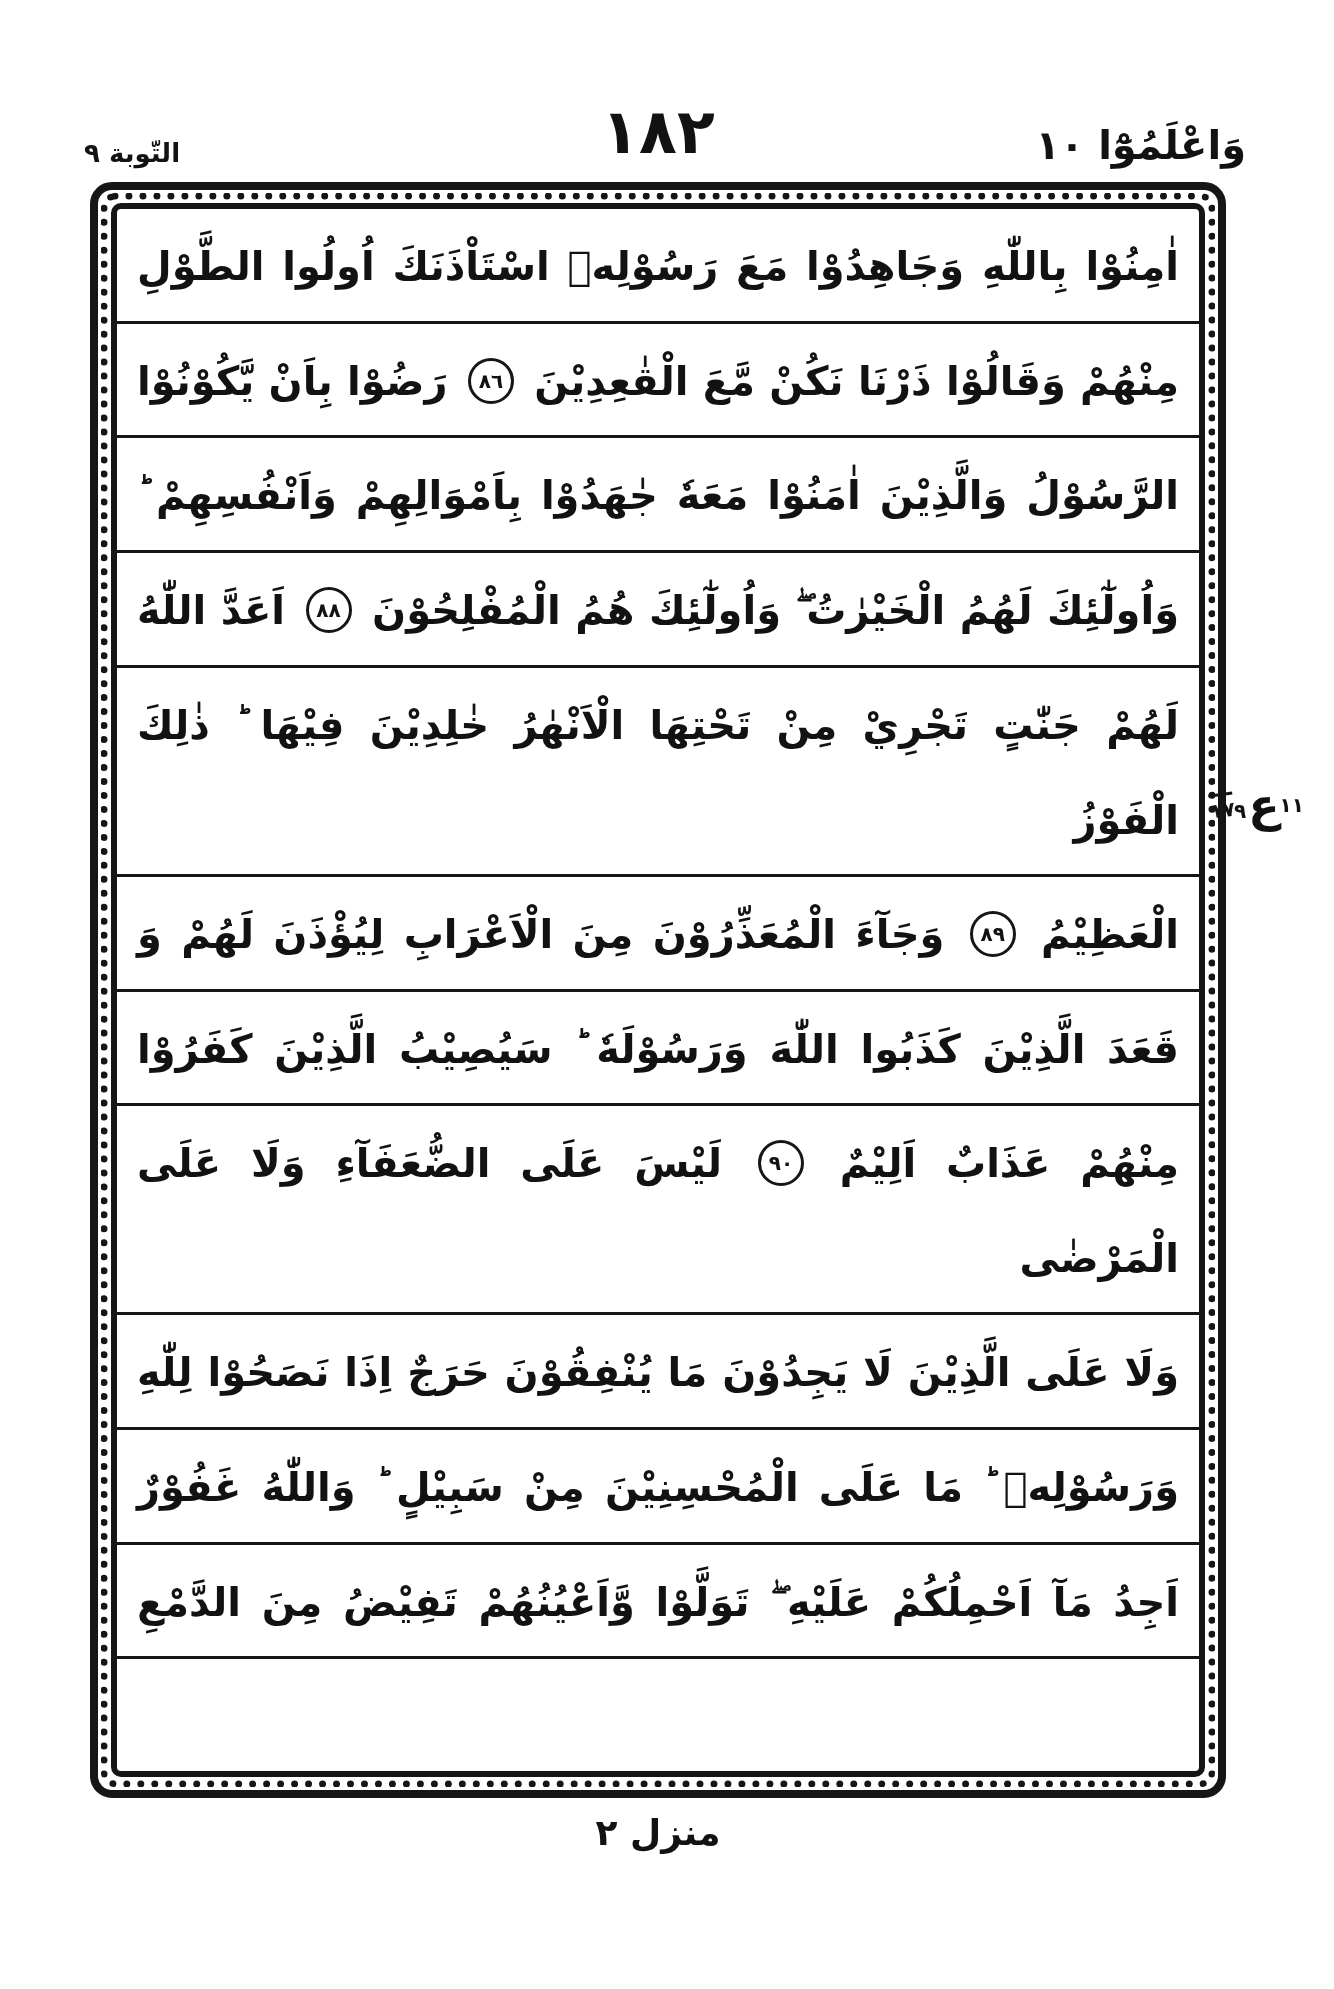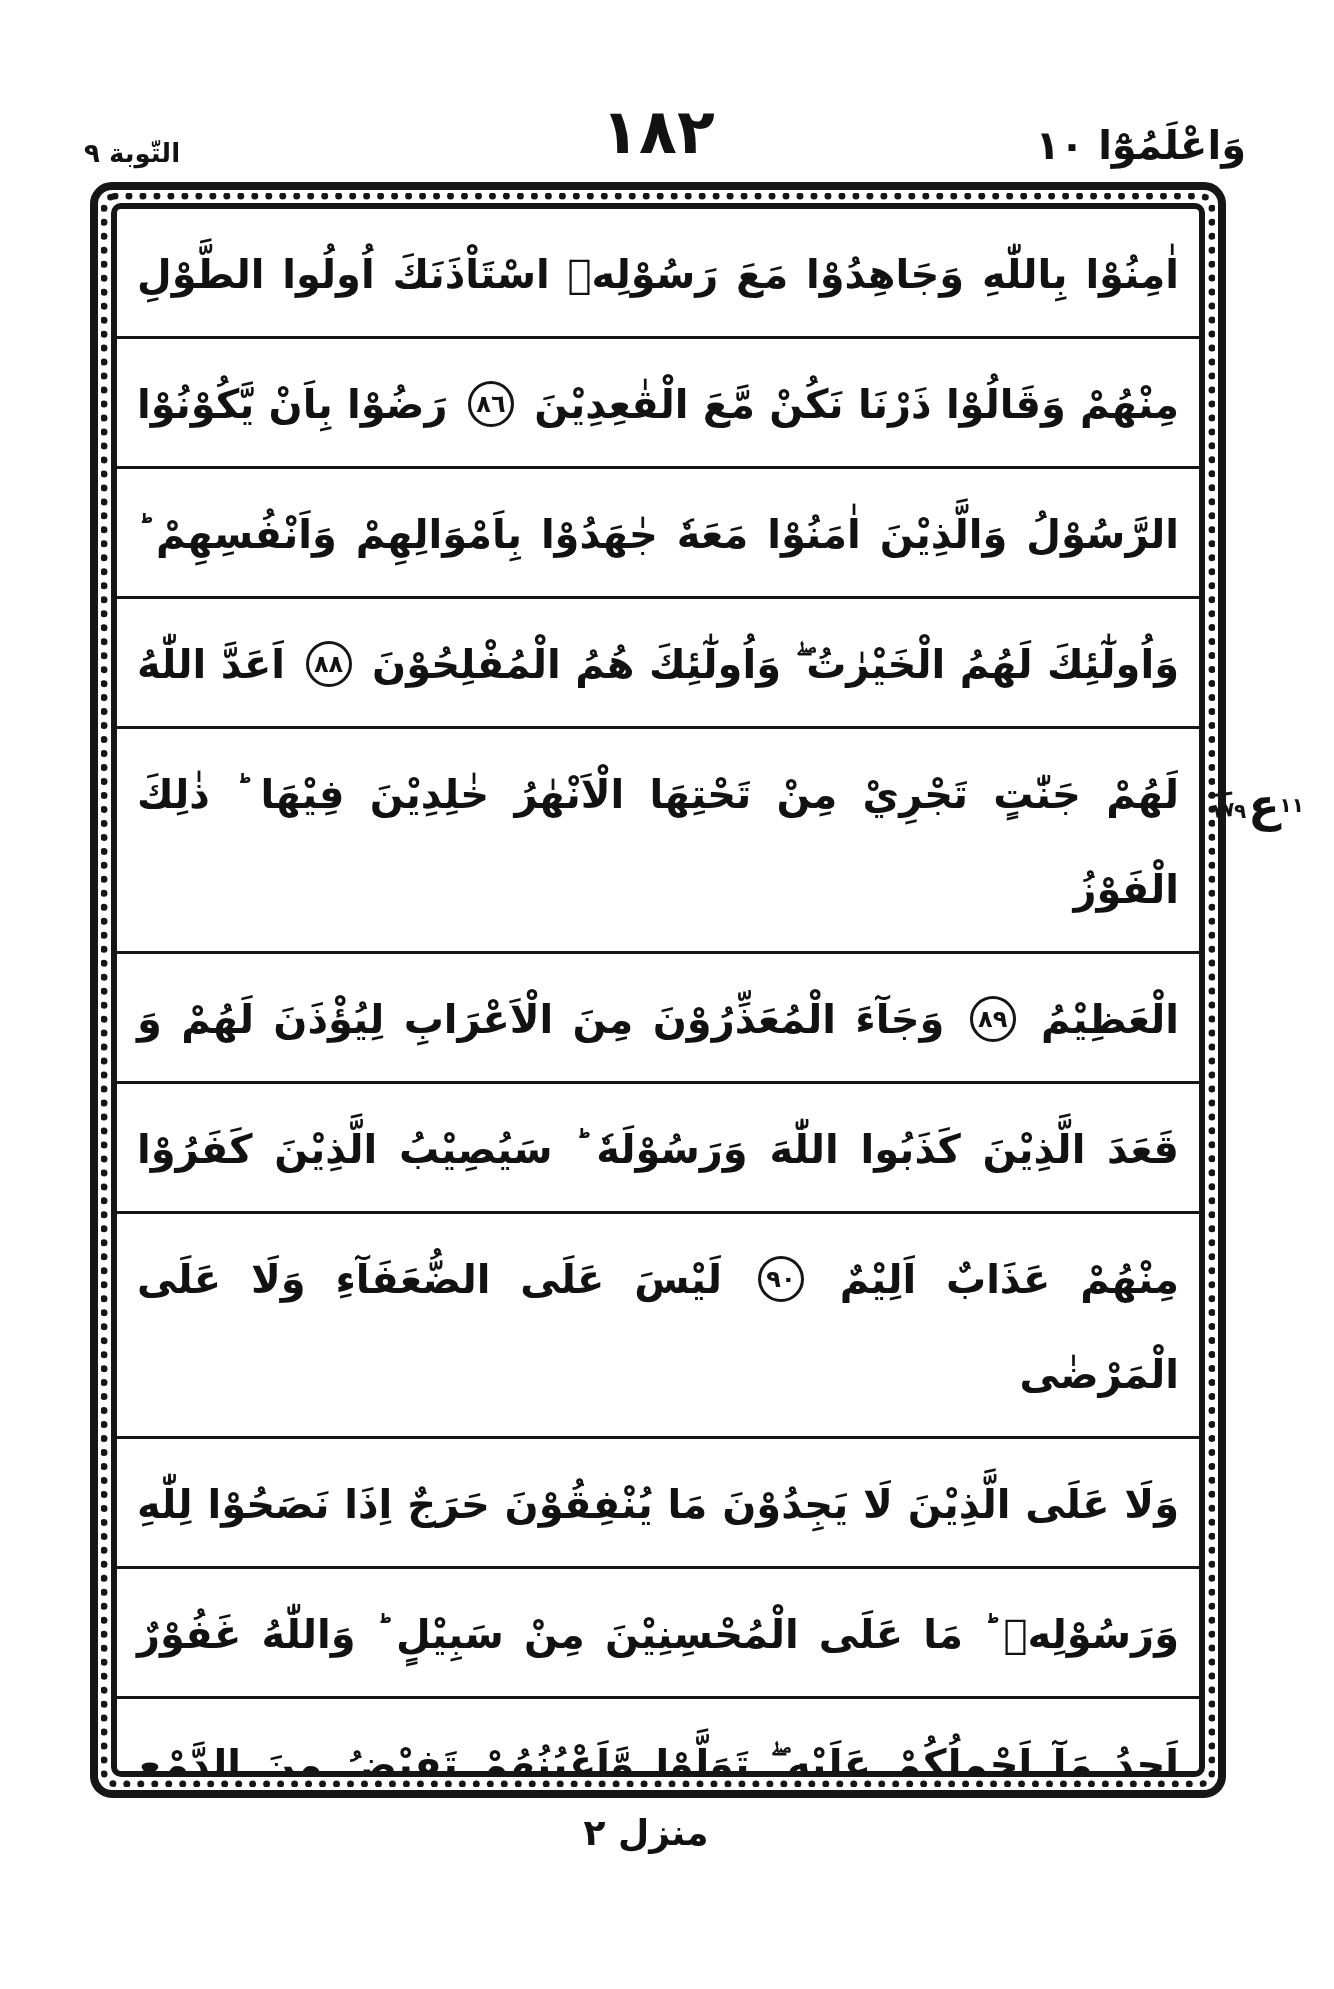--- a/index.html
+++ b/index.html
@@ -30,48 +30,48 @@
     width:100%; height:100%;
     border:6px solid #161616; border-radius:10px;
     display:flex; flex-direction:column; overflow:hidden; background:#fff;
   }
   
   .line {
     flex:1 1 0;
     border-bottom:3px solid #161616;
     direction:rtl;
     text-align:justify; text-align-last:justify; text-justify:inter-word;
-    padding:16px 20px;
+    padding:8px 20px;
     font-size:40px; font-weight:bold;
     line-height:92px;
     display:block; overflow:visible;
   }
   .line:last-child { border-bottom:none; }
   .txt { vertical-align:middle; }
   .ayah-circle {
     display:inline-block; width:46px; height:46px;
     border:3px solid #161616; border-radius:50%;
-    font-size:24px; font-weight:bold; line-height:40px;
+    font-size:20px; font-weight:bold; line-height:40px;
     text-align:center; text-align-last:center;
     vertical-align:middle; margin:0 6px;
   }
   
   .ruku {
     position:absolute; left:1232px; top:782px; width:72px;
     display:flex; align-items:center;
     font-weight:bold; direction:rtl; line-height:1;
   }
   .ruku .above { font-size:20px; letter-spacing:2px; }
   .ruku .mid   { font-size:46px; display:flex; align-items:center; }
   .ruku .count { font-size:20px; margin-right:2px; transform:translateY(6px); }
   .ruku .below { font-size:20px; border-top:3px solid #161616; padding-top:4px; margin-top:2px;
                  transform:rotate(-8deg); }
   
   .footer {
-    position:absolute; left:78px; top:1812px; width:1136px;
+    position:absolute; left:90px; top:1812px; width:1136px;
     text-align:center; font-size:36px; font-weight:bold; direction:rtl;
   }
 </style>
 </head>
 <body>
 
 <div class="hdr hdr-surah">التّوبة ٩</div>
 <div class="hdr hdr-page">١٨٢</div>
 <div class="hdr hdr-juz">وَاعْلَمُوْٓا ١٠</div>
 

